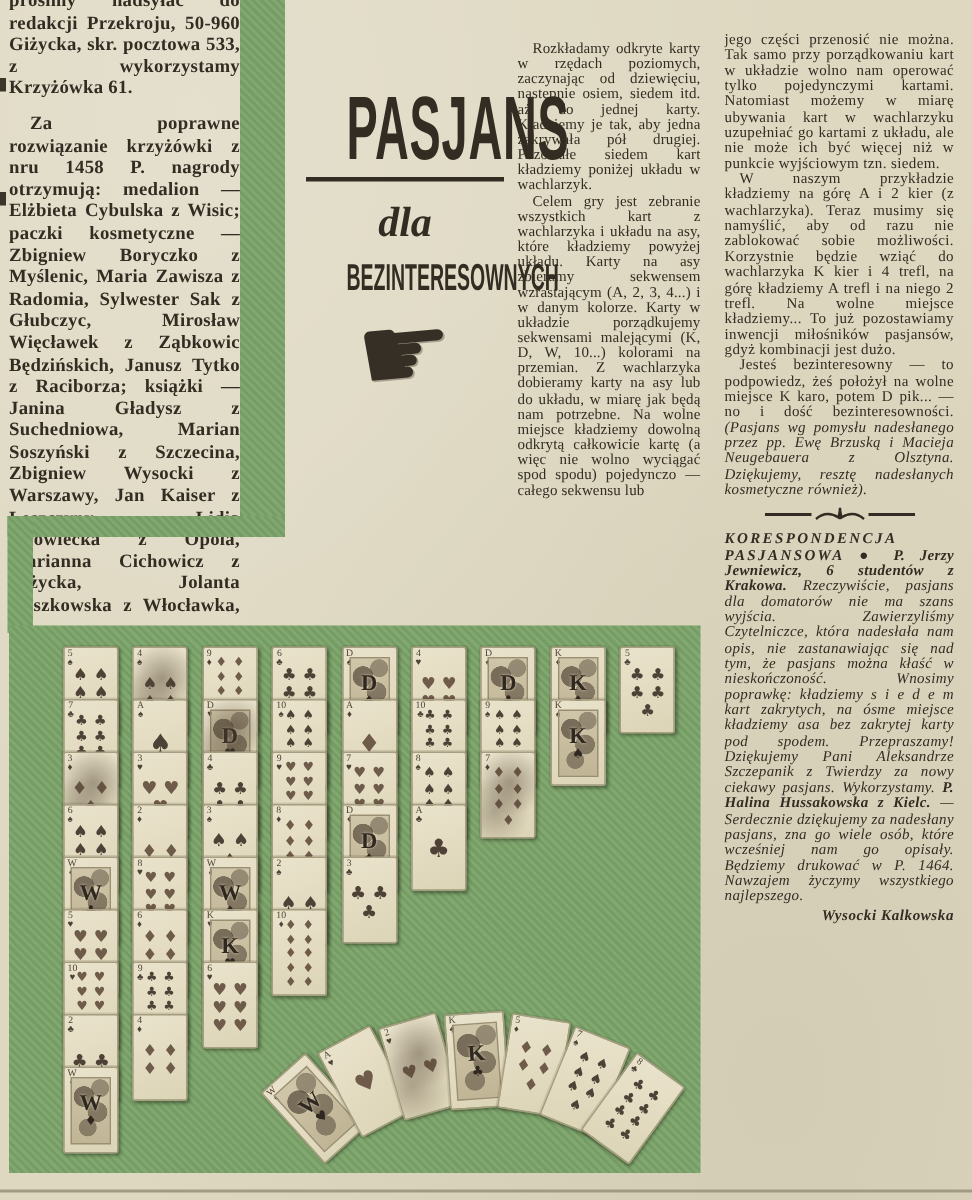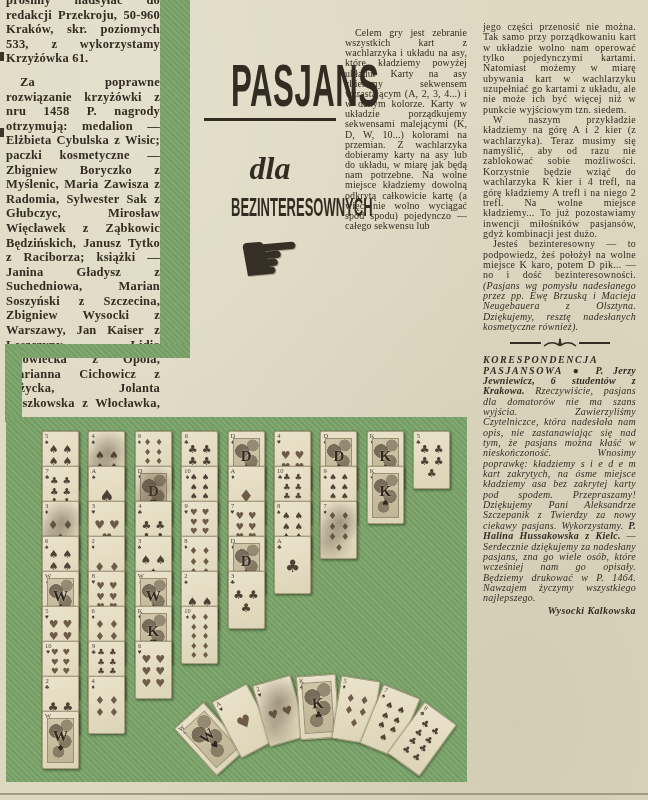--- a/index.html
+++ b/index.html
@@ -34,21 +34,21 @@
   
   .divider{display:flex;align-items:center;justify-content:center;margin:5px auto 6px auto;width:100px;}
   .divider .rule{flex:1;height:2px;background:var(--ink);}
   .divider svg{margin:0 2px;display:block;}
   
   .title-block{position:absolute;left:195px;top:58px;width:150px;text-align:center;}
   .big-title{font-family:"Liberation Sans","DejaVu Sans",sans-serif;font-weight:700;
     font-size:60px;line-height:56px;transform:scale(.52,1);transform-origin:50% 0;
     letter-spacing:1px;white-space:nowrap;}
   .title-underline{width:132px;height:3px;background:var(--ink);margin:4px auto 0 auto;}
-  .title-dla{font-style:italic;font-weight:700;font-size:32px;margin-top:29px;}
+  .title-dla{font-style:italic;font-weight:700;font-size:28px;margin-top:12px;}
   .title-bez{font-family:"Liberation Sans","DejaVu Sans",sans-serif;font-weight:700;
     font-size:25px;line-height:24px;transform:scale(.52,1);transform-origin:50% 0;
     white-space:nowrap;margin-top:8px;}
   .title-talii{font-style:italic;font-size:22px;margin-top:14px;letter-spacing:.5px;}
   .manicule{font-family:"DejaVu Sans",sans-serif;font-size:72px;line-height:60px;
     margin-top:8px;transform:rotate(-5deg);color:#362f25;text-shadow:1px 1px 0 rgba(60,50,35,.35);}
   
   .green{position:absolute;background:
       repeating-linear-gradient(45deg, rgba(255,255,255,.05) 0 2px, rgba(20,40,15,.05) 2px 4px),
       var(--green);}
@@ -83,37 +83,38 @@
     background:
       radial-gradient(circle at 55% 35%, rgba(80,66,50,.45), transparent 55%),
       radial-gradient(circle at 25% 70%, rgba(80,66,50,.35), transparent 50%);}
 </style>
 </head>
 <body>
 
 <div class="page">
 
   <div class="col col-left">
-    <p><span>prosimy nadsyłać do redakcji Przekroju, </span><span class="seg-b">50-960</span><span> Kraków, skr. poziomych </span><span class="seg-b">533,</span><span> z wykorzystamy </span><span class="seg-b">Krzyżówka 61.</span></p>
+    <p><span>prosimy nadsyłać do redakcji Przekroju, </span><span class="seg-b">50-960</span><span> Giżycka, skr. pocztowa </span><span class="seg-b">533,</span><span> z wykorzystamy </span><span class="seg-b">Krzyżówka 61.</span></p>
     <p class="ind"><span>Za poprawne rozwiązanie krzyżówki z nru 1458 P. nagrody otrzymują: </span><span class="seg-b">medalion</span><span> — Elżbieta Cybulska z Wisic; </span><span class="seg-b">paczki kosmetyczne</span><span> — Zbigniew Boryczko z Myślenic, Maria Zawisza z Radomia, Sylwester Sak z Głubczyc, Mirosław Więcławek z Ząbkowic Będzińskich, Janusz Tytko z Raciborza; </span><span class="seg-b">książki</span><span> — Janina Gładysz z Suchedniowa, Marian Soszyński z Szczecina, Zbigniew Wysocki z Warszawy, Jan Kaiser z Leszczyny, Lidia Jałowiecka z Opola, Marianna Cichowicz z Giżycka, Jolanta Ruszkowska z Włocławka, Paulina Skiwska z Rawicza, Helena Wasilewska z Wilna, ZSRR, Halina Szczotkiewicz z Pleszewa.</span></p>
   </div>
 
   <div class="green band-a"></div>
   <div class="green bar-b"></div>
   <div class="green strip-c"></div>
 
   <div class="title-block">
     <div class="big-title">PASJANS</div>
     <div class="title-underline"></div>
     <div class="title-dla">dla</div>
     <div class="title-bez">BEZINTERESOWNYCH</div>
     <div class="manicule">☛</div>
   </div>
 
   <div class="col col-mid">
+    <p><span>Rozkładamy odkryte karty w rzędach poziomych, zaczynając od dziewięciu, następnie osiem, siedem itd. aż do jednej karty. Kładziemy je tak, aby jedna zakrywała pół drugiej. Pozostałe siedem kart kładziemy poniżej układu w wachlarzyk.</span></p>
     <p><span>Celem gry jest zebranie wszystkich kart z wachlarzyka i układu na asy, które kładziemy powyżej układu. Karty na asy zbieramy sekwensem wzrastającym (A, 2, 3, 4...) i w danym kolorze. Karty w układzie porządkujemy sekwensami malejącymi (K, D, W, 10...) kolorami na przemian. Z wachlarzyka dobieramy karty na asy lub do układu, w miarę jak będą nam potrzebne. Na wolne miejsce kładziemy dowolną odkrytą całkowicie kartę (a więc nie wolno wyciągać spod spodu) pojedynczo — całego sekwensu lub</span></p>
   </div>
 
   <div class="col col-right">
     <p><span>jego części przenosić nie można. Tak samo przy porządkowaniu kart w układzie wolno nam operować tylko pojedynczymi kartami. Natomiast możemy w miarę ubywania kart w wachlarzyku uzupełniać go kartami z układu, ale nie może ich być więcej niż w punkcie wyjściowym tzn. siedem.</span></p>
     <p class="ind"><span>W naszym przykładzie kładziemy na górę A i 2 kier (z wachlarzyka). Teraz musimy się namyślić, aby od razu nie zablokować sobie możliwości. Korzystnie będzie wziąć do wachlarzyka K kier i 4 trefl, na górę kładziemy A trefl i na niego 2 trefl. Na wolne miejsce kładziemy... To już pozostawiamy inwencji miłośników pasjansów, gdyż kombinacji jest dużo.</span></p>
     <p class="ind"><span>Jesteś bezinteresowny — to podpowiedz, żeś położył na wolne miejsce K karo, potem D pik... — no i dość bezinteresowności. </span><span class="seg-i">(Pasjans wg pomysłu nadesłanego przez pp. Ewę Brzuską i Macieja Neugebauera z Olsztyna. Dziękujemy, resztę nadesłanych kosmetyczne również).</span></p>
     <div class="divider">
       <span class="rule"></span>
       <svg width="34" height="12" viewBox="0 0 34 12">

